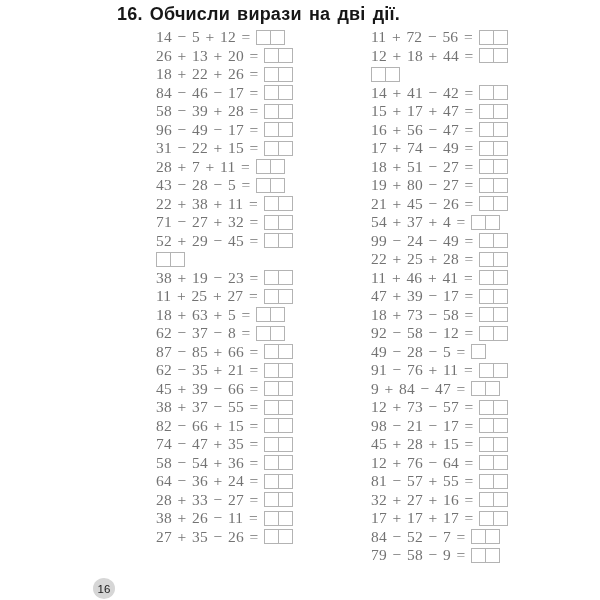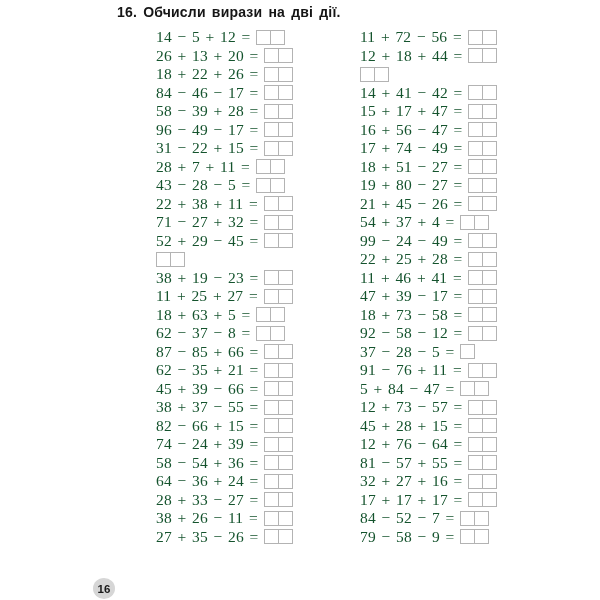--- a/index.html
+++ b/index.html
@@ -4,44 +4,44 @@
 <style>
   html,body{margin:0;padding:0;}
   body{
     width:600px;height:600px;background:#ffffff;overflow:hidden;position:relative;
     font-family:"Liberation Serif", serif;
   }
   .page{position:absolute;inset:0;background:#ffffff;}
   .title{
     position:absolute;left:117px;top:4px;
     font-family:"Liberation Sans", sans-serif;
-    font-weight:bold;font-size:14px;color:#161616;letter-spacing:.2px;
+    font-weight:bold;font-size:18px;color:#161616;letter-spacing:.2px;
     word-spacing:2px;
   }
   .col{position:absolute;top:28px;}
   .col.left{left:156px;}
-  .col.right{left:360px;}
+  .col.right{left:371px;}
   .block{display:block;}
   .block + .block{}
   .row{
     height:18.5px;display:flex;align-items:center;
-    font-size:15.5px;color:#14532d;word-spacing:1.5px;letter-spacing:.2px;
+    font-size:15.5px;color:#737373;word-spacing:1.5px;letter-spacing:.2px;
     white-space:nowrap;
   }
   .expr{margin-right:6px;}
   .boxes{display:inline-flex;}
   .cell{
     width:15px;height:15px;border:1px solid #b3b3b3;background:#fff;
     display:inline-block;box-sizing:border-box;
   }
   .cell + .cell{margin-left:-1px;}
   .page-badge{
     position:absolute;left:93px;top:578px;width:22px;height:21px;border-radius:50%;
     background:#d6d6d6;display:flex;align-items:center;justify-content:center;
-    font-family:"Liberation Sans", sans-serif;font-weight:bold;font-size:11.5px;color:#1a1a1a;
+    font-family:"Liberation Sans", sans-serif;font-weight:normal;font-size:11.5px;color:#1a1a1a;
   }
 </style>
 </head>
 <body>
 
 <div class="page">
   <div class="title">16. Обчисли вирази на дві дії.</div>
 
   <div class="col left">
       <div class="block">
@@ -194,21 +194,21 @@
           </span>
         </div>
         <div class="row">
           <span class="expr">82 − 66 + 15 =</span>
           <span class="boxes">
             <span class="cell"></span>
             <span class="cell"></span>
           </span>
         </div>
         <div class="row">
-          <span class="expr">74 − 24 + 39 =</span>
+          <span class="expr">74 − 47 + 35 =</span>
           <span class="boxes">
             <span class="cell"></span>
             <span class="cell"></span>
           </span>
         </div>
         <div class="row">
           <span class="expr">58 − 54 + 36 =</span>
           <span class="boxes">
             <span class="cell"></span>
             <span class="cell"></span>
@@ -361,41 +361,48 @@
           </span>
         </div>
         <div class="row">
           <span class="expr">92 − 58 − 12 =</span>
           <span class="boxes">
             <span class="cell"></span>
             <span class="cell"></span>
           </span>
         </div>
         <div class="row">
-          <span class="expr">37 − 28 − 5 =</span>
+          <span class="expr">49 − 28 − 5 =</span>
           <span class="boxes">
             <span class="cell"></span>
           </span>
         </div>
         <div class="row">
           <span class="expr">91 − 76 + 11 =</span>
           <span class="boxes">
             <span class="cell"></span>
             <span class="cell"></span>
           </span>
         </div>
         <div class="row">
-          <span class="expr">5 + 84 − 47 =</span>
+          <span class="expr">9 + 84 − 47 =</span>
           <span class="boxes">
             <span class="cell"></span>
             <span class="cell"></span>
           </span>
         </div>
         <div class="row">
           <span class="expr">12 + 73 − 57 =</span>
+          <span class="boxes">
+            <span class="cell"></span>
+            <span class="cell"></span>
+          </span>
+        </div>
+        <div class="row">
+          <span class="expr">98 − 21 − 17 =</span>
           <span class="boxes">
             <span class="cell"></span>
             <span class="cell"></span>
           </span>
         </div>
         <div class="row">
           <span class="expr">45 + 28 + 15 =</span>
           <span class="boxes">
             <span class="cell"></span>
             <span class="cell"></span>

